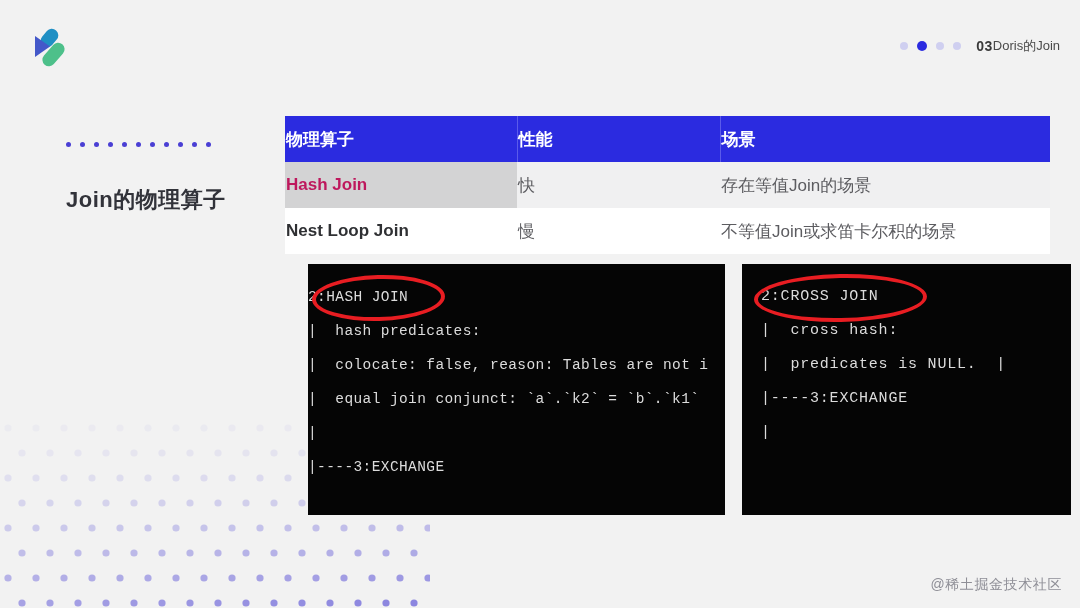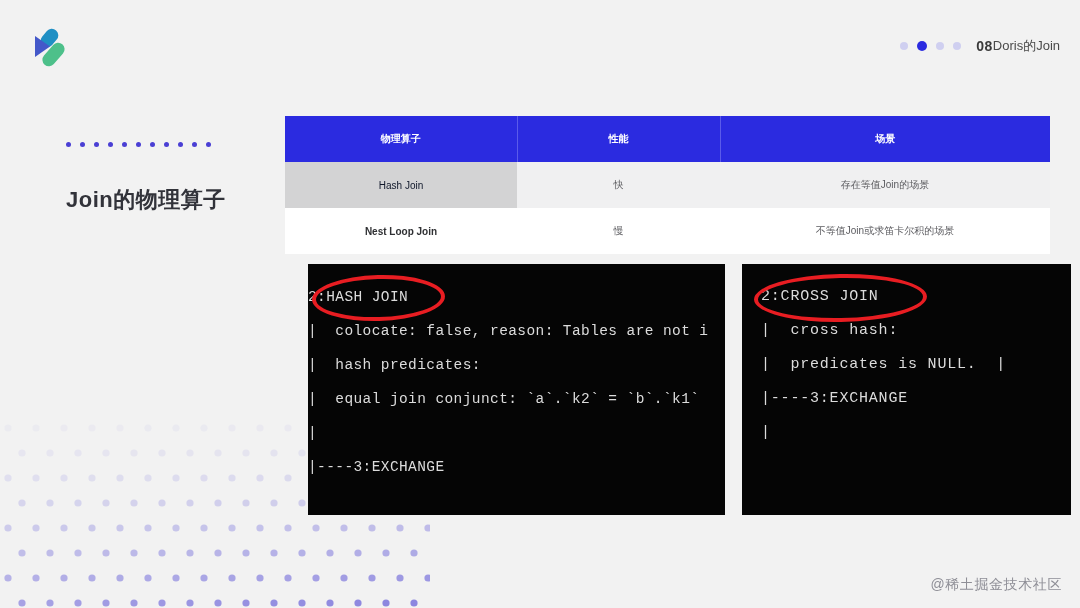--- a/index.html
+++ b/index.html
@@ -122,41 +122,41 @@
     position: absolute;
     left: 285px;
     top: 116px;
     width: 765px;
     border-collapse: collapse;
     table-layout: fixed;
   }
   #cmp-table th,
   #cmp-table td {
     height: 44px;
-    text-align: center;
+    text-align: left;
     vertical-align: middle;
-    font-size: 10px;
+    font-size: 17px;
   }
   #cmp-table thead th {
     background: #2b2be0;
     color: #ffffff;
     font-weight: 700;
     border-right: 1px solid #5b5bea;
   }
   #cmp-table thead th:last-child { border-right: none; }
 
   .col-a { width: 232px; }
   .col-b { width: 203px; }
   .col-c { width: 330px; }
 
   tr.row-1 td { background: #f0f0f1; color: #5c5c60; }
   tr.row-1 td.cell-op {
     background: #d3d3d4;
-    color: #0f172a;
-    font-weight: 400;
+    color: #be185d;
+    font-weight: 700;
     font-size: 16px;
   }
   tr.row-2 td { background: #ffffff; color: #5c5c60; margin-top: 8px; }
   tr.row-2 td.cell-op {
     background: #ffffff;
     color: #2f3033;
     font-weight: 700;
     font-size: 16px;
   }
   tr.row-1 td.cell-perf,
@@ -374,21 +374,21 @@
       <rect x="16" y="1" width="13" height="20" rx="6.5" transform="rotate(41 22.5 11)" fill="#1f8fc4"></rect>
       <path d="M8 9 L23 19.5 L8 30 Z" fill="#4458c9"></path>
     </svg>
   </div>
 
   <div id="pager">
     <span class="pg-dot"></span>
     <span class="pg-dot active"></span>
     <span class="pg-dot"></span>
     <span class="pg-dot"></span>
-    <span id="pager-num">08</span>
+    <span id="pager-num">03</span>
     <span id="pager-label">Doris的Join</span>
   </div>
 
   <div id="side-heading">
     <div id="heading-dots">
         <span class="hd-dot" style="background: rgb(74, 63, 212);"></span>
         <span class="hd-dot" style="background: rgb(74, 63, 212);"></span>
         <span class="hd-dot" style="background: rgb(74, 63, 212);"></span>
         <span class="hd-dot" style="background: rgb(74, 63, 212);"></span>
         <span class="hd-dot" style="background: rgb(74, 63, 212);"></span>
@@ -425,22 +425,22 @@
         <td class="cell-op">Nest Loop Join</td>
         <td class="cell-perf">慢</td>
         <td class="cell-scn">不等值Join或求笛卡尔积的场景</td>
       </tr>
     </tbody>
   </table>
 
   <div class="term" id="term-left">
     <div class="term-lines" id="term-left-lines">
         <div class="term-line">2:HASH JOIN</div>
+        <div class="term-line">|  hash predicates:</div>
         <div class="term-line">|  colocate: false, reason: Tables are not i</div>
-        <div class="term-line">|  hash predicates:</div>
         <div class="term-line">|  equal join conjunct: `a`.`k2` = `b`.`k1`</div>
         <div class="term-line">|</div>
         <div class="term-line">|----3:EXCHANGE</div>
       </div>
     <div class="annot-ellipse" id="annot-left"></div>
   </div>
 
   <div class="term" id="term-right">
     <div class="term-lines" id="term-right-lines">
         <div class="term-line">2:CROSS JOIN</div>

